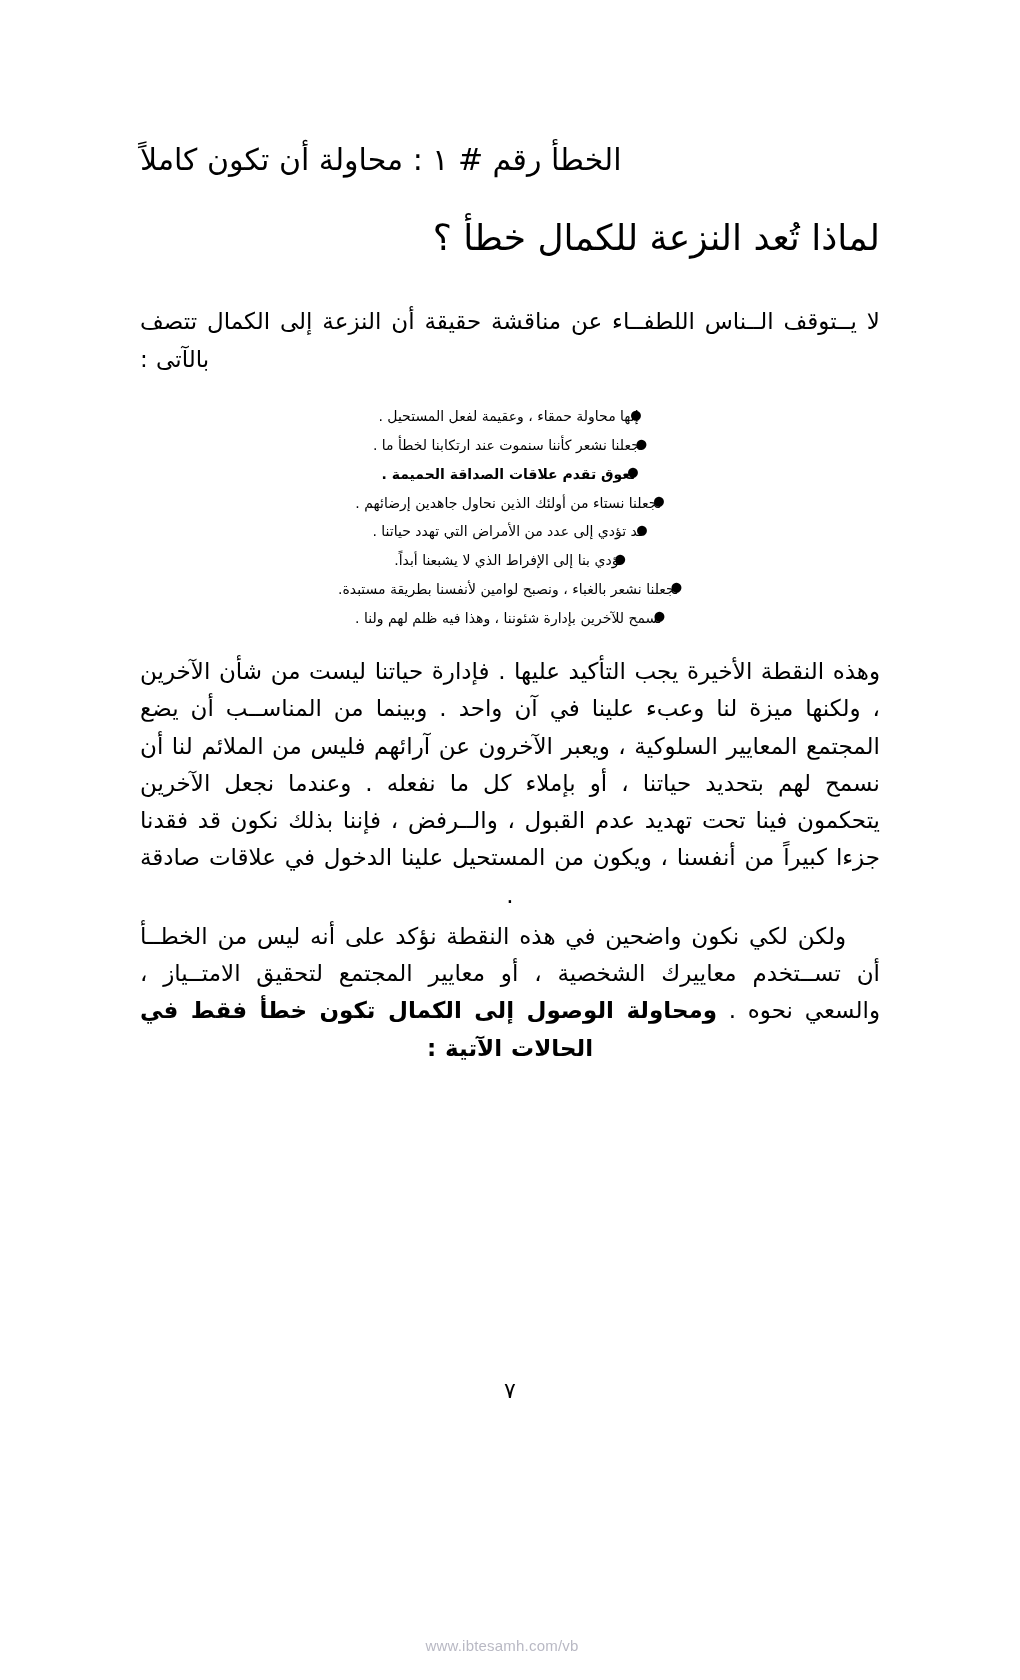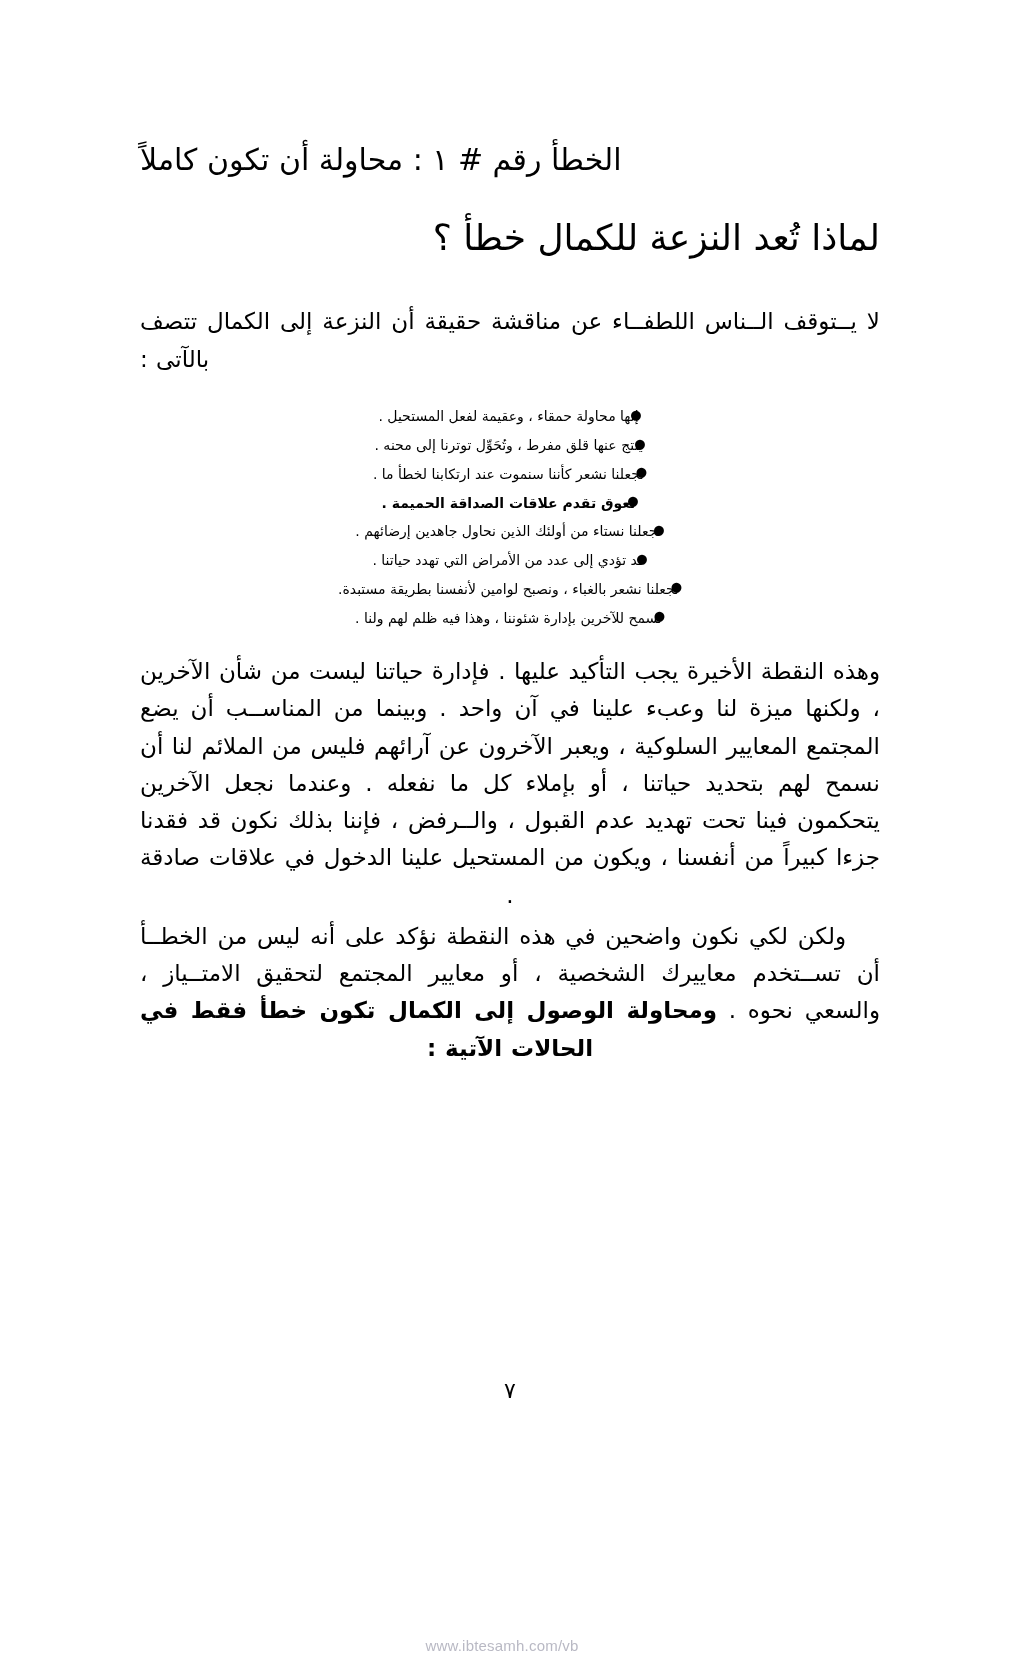--- a/index.html
+++ b/index.html
@@ -152,33 +152,33 @@
 
     <h2 class="section-heading">لماذا تُعد النزعة للكمال خطأ ؟</h2>
 
     <p class="para lead">لا يــتوقف الــناس اللطفــاء عن مناقشة حقيقة أن النزعة إلى الكمال تتصف بالآتى :</p>
 
     <ul class="bullet-list">
       <li>
         <span class="bullet-dot"></span><span class="bullet-text">إنها محاولة حمقاء ، وعقيمة لفعل المستحيل .</span>
       </li>
       <li>
-        <span class="bullet-dot"></span><span class="bullet-text">ينتج عنها قلق مفرط ، وتُحَوِّل توترنا إلى محنه .</span>
-      </li>
-      <li>
         <span class="bullet-dot"></span><span class="bullet-text">تجعلنا نشعر كأننا سنموت عند ارتكابنا لخطأ ما .</span>
       </li>
       <li class="strong">
         <span class="bullet-dot"></span><span class="bullet-text">تعوق تقدم علاقات الصداقة الحميمة .</span>
       </li>
       <li>
         <span class="bullet-dot"></span><span class="bullet-text">تجعلنا نستاء من أولئك الذين نحاول جاهدين إرضائهم .</span>
       </li>
       <li>
         <span class="bullet-dot"></span><span class="bullet-text">قد تؤدي إلى عدد من الأمراض التي تهدد حياتنا .</span>
+      </li>
+      <li>
+        <span class="bullet-dot"></span><span class="bullet-text">تؤدي بنا إلى الإفراط الذي لا يشبعنا أبداً.</span>
       </li>
       <li>
         <span class="bullet-dot"></span><span class="bullet-text">تجعلنا نشعر بالغباء ، ونصبح لوامين لأنفسنا بطريقة مستبدة.</span>
       </li>
       <li>
         <span class="bullet-dot"></span><span class="bullet-text">تسمح للآخرين بإدارة شئوننا ، وهذا فيه ظلم لهم ولنا .</span>
       </li>
     </ul>
 
     <p class="para block">وهذه النقطة الأخيرة يجب التأكيد عليها . فإدارة حياتنا ليست من شأن الآخرين ، ولكنها ميزة لنا وعبء علينا في آن واحد . وبينما من المناســب أن يضع المجتمع المعايير السلوكية ، ويعبر الآخرون عن آرائهم فليس من الملائم لنا أن نسمح لهم بتحديد حياتنا ، أو بإملاء كل ما نفعله . وعندما نجعل الآخرين يتحكمون فينا تحت تهديد عدم القبول ، والــرفض ، فإننا بذلك نكون قد فقدنا جزءا كبيراً من أنفسنا ، ويكون من المستحيل علينا الدخول في علاقات صادقة .</p>

